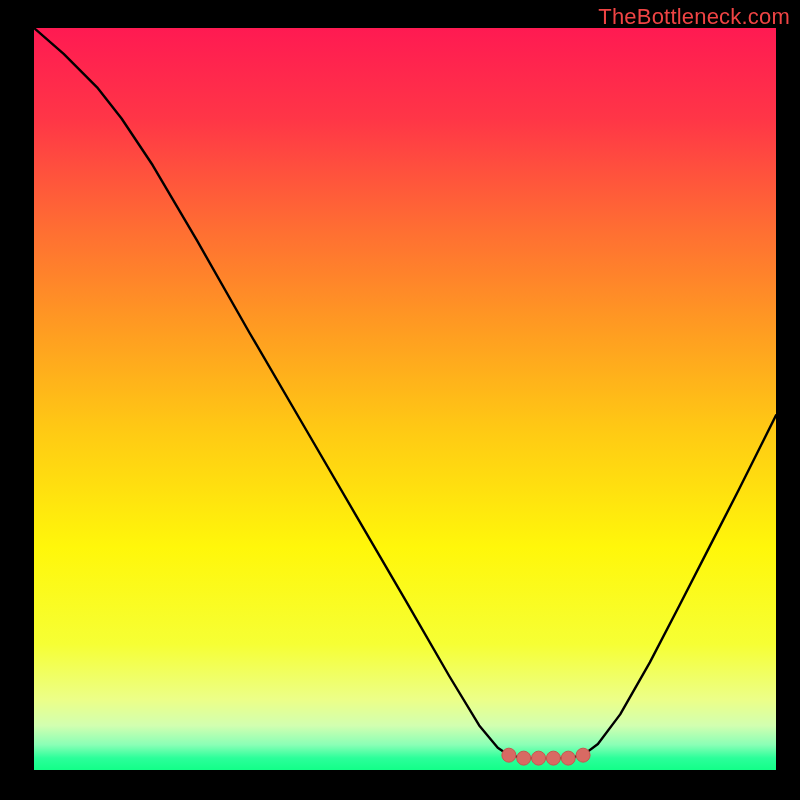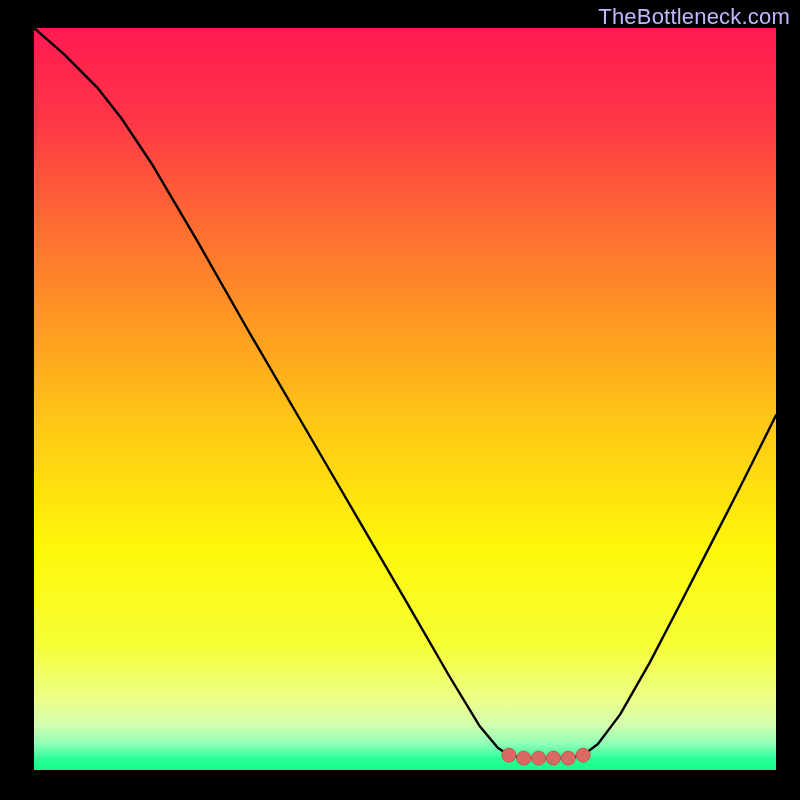--- a/index.html
+++ b/index.html
@@ -14,21 +14,21 @@
   .outer {
     position: relative;
     width: 800px;
     height: 800px;
     background: #000;
   }
   .watermark {
     position: absolute;
     top: 4px;
     right: 10px;
-    color: #c4b5fd;
+    color: #ef4444;
     font-size: 22px;
     font-weight: 500;
     letter-spacing: 0.2px;
     z-index: 50;
   }
   .plot-area {
     position: absolute;
     left: 34px;
     top: 28px;
     width: 742px;

